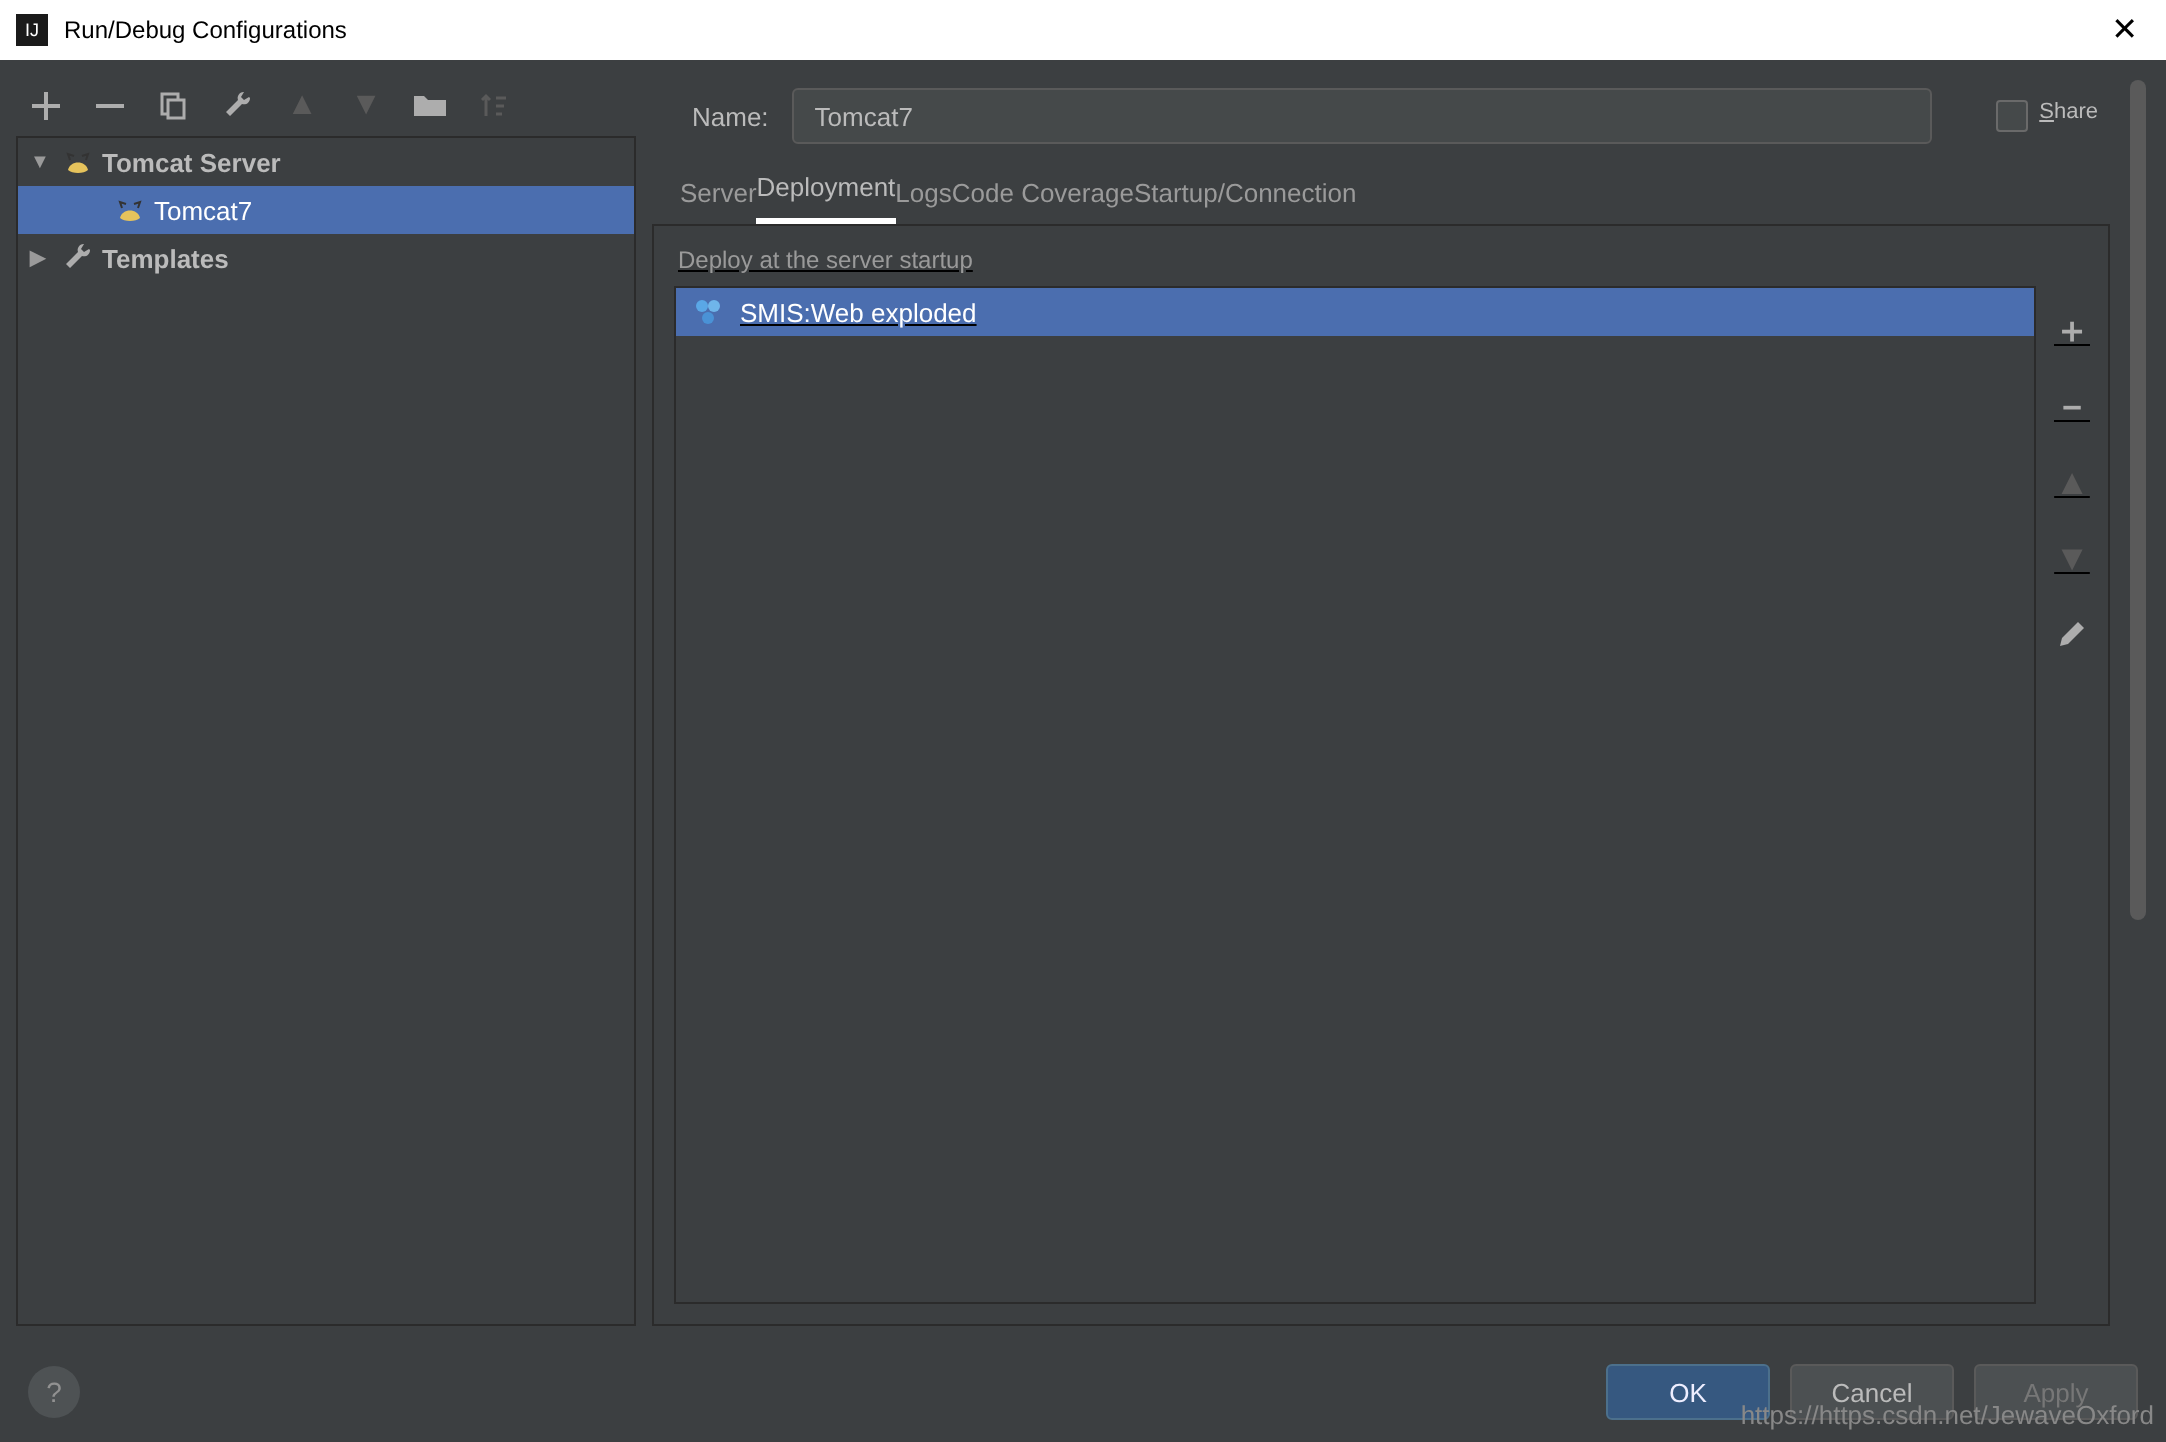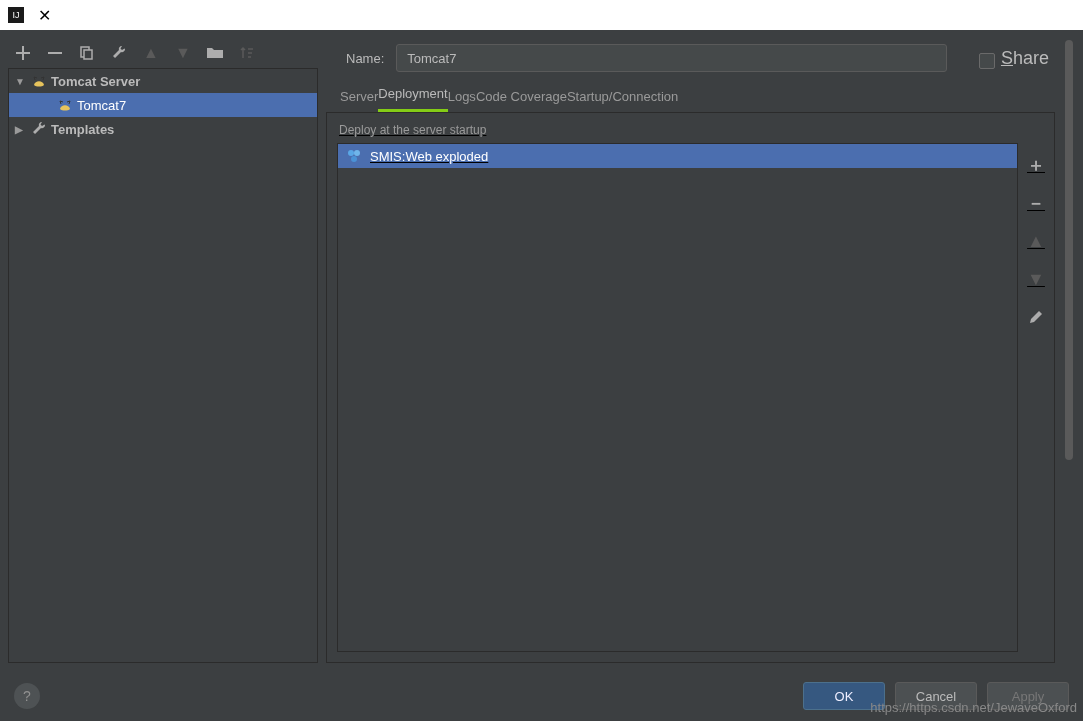--- a/index.html
+++ b/index.html
@@ -17,27 +17,27 @@
 .tree { flex:1; background:#3c3f41; border:1px solid #2b2b2b; font-size:13px; color:#bbbbbb; overflow:auto; }
 .tree-row { height:24px; display:flex; align-items:center; padding-left:6px; gap:4px; cursor:pointer; }
 .tree-row.bold { font-weight:bold; }
 .tree-row.selected { background:#4b6eaf; color:#fff; }
 .tree-row .arrow { width:12px; font-size:10px; color:#9a9a9a; }
 .tree-row .ticon { width:16px; height:16px; display:flex; align-items:center; justify-content:center; }
 .right-col { flex:1; display:flex; flex-direction:column; min-width:0; }
 .name-row { height:40px; display:flex; align-items:center; gap:12px; padding:4px 6px; }
 .name-label { color:#bbbbbb; font-size:13px;margin-left:14px; }
 .name-input { flex:1; height:28px; background:#45494a; border:1px solid #5a5a5a; color:#bbbbbb; padding:0 10px; font-size:13px; border-radius:3px; }
-.share { display:flex; align-items:flex-end; gap:6px; color:#bbbbbb; font-size:18px; margin-left:20px; }
+.share { display:flex; align-items:flex-start; gap:6px; color:#bbbbbb; font-size:11px; margin-left:20px; }
 .share .cb { width:16px; height:16px; border:1px solid #6a6a6a; border-radius:2px; background:#45494a; }
 .share .lbl { color:#bbbbbb; }
 .share .lbl .ul { text-decoration:underline; }
 .tabs { height:34px; display:flex; align-items:flex-end; padding:0 14px; border-bottom:none; }
 .tab { color:#9a9a9a; font-size:13px; padding:6px 0 8px 0; cursor:pointer; }
-.tab.active { color:#bbbbbb; border-bottom:3px solid #84cc16; }
+.tab.active { color:#bbbbbb; border-bottom:3px solid #ffffff; }
 .panel { flex:1; border:1px solid #2b2b2b; background:#3c3f41; display:flex; flex-direction:column; min-height:0;text-decoration:underline; }
 .panel-header { color:#9a9a9a; font-size:12px; padding:10px 12px 6px 12px; }
 .deploy-area { flex:1; display:flex; min-height:0; }
 .artifact-list { flex:1; background:#3c3f41; border:1px solid #2b2b2b; margin:0 0 10px 10px; overflow:auto; }
 .artifact-row { height:24px; display:flex; align-items:center; gap:8px; padding:0 8px; color:#fff; font-size:13px; }
 .artifact-row.selected { background:#4b6eaf; }
 .side-buttons { width:36px; display:flex; flex-direction:column; align-items:center; gap:14px; padding-top:10px; }
 .side-btn { width:24px; height:24px; display:flex; align-items:center; justify-content:center; color:#adadad; cursor:pointer; font-size:18px; font-weight:bold; }
 .side-btn.disabled { color:#5a5a5a; cursor:default; }
 .scroll-strip { width:12px; background:#3c3f41; }
@@ -49,20 +49,21 @@
 .btn.primary { background:#365880; border-color:#4c708c; color:#eef; }
 .btn.disabled { color:#777; cursor:default; }
 .watermark { position:absolute; right:6px; bottom:6px; color:#888; font-size:13px; pointer-events:none; }
 svg { display:block; }
 </style>
 </head>
 <body>
 
 <div class="titlebar">
   <div class="app-icon">IJ</div>
+  <div class="title">Run/Debug Configurations</div>
   <div class="close">✕</div>
 </div>
 
 <div class="body">
   <div class="main">
 
     <div class="left-col">
       <div class="toolbar">
         <span class="tb-icon">
             <svg width="14" height="14" viewBox="0 0 14 14">

